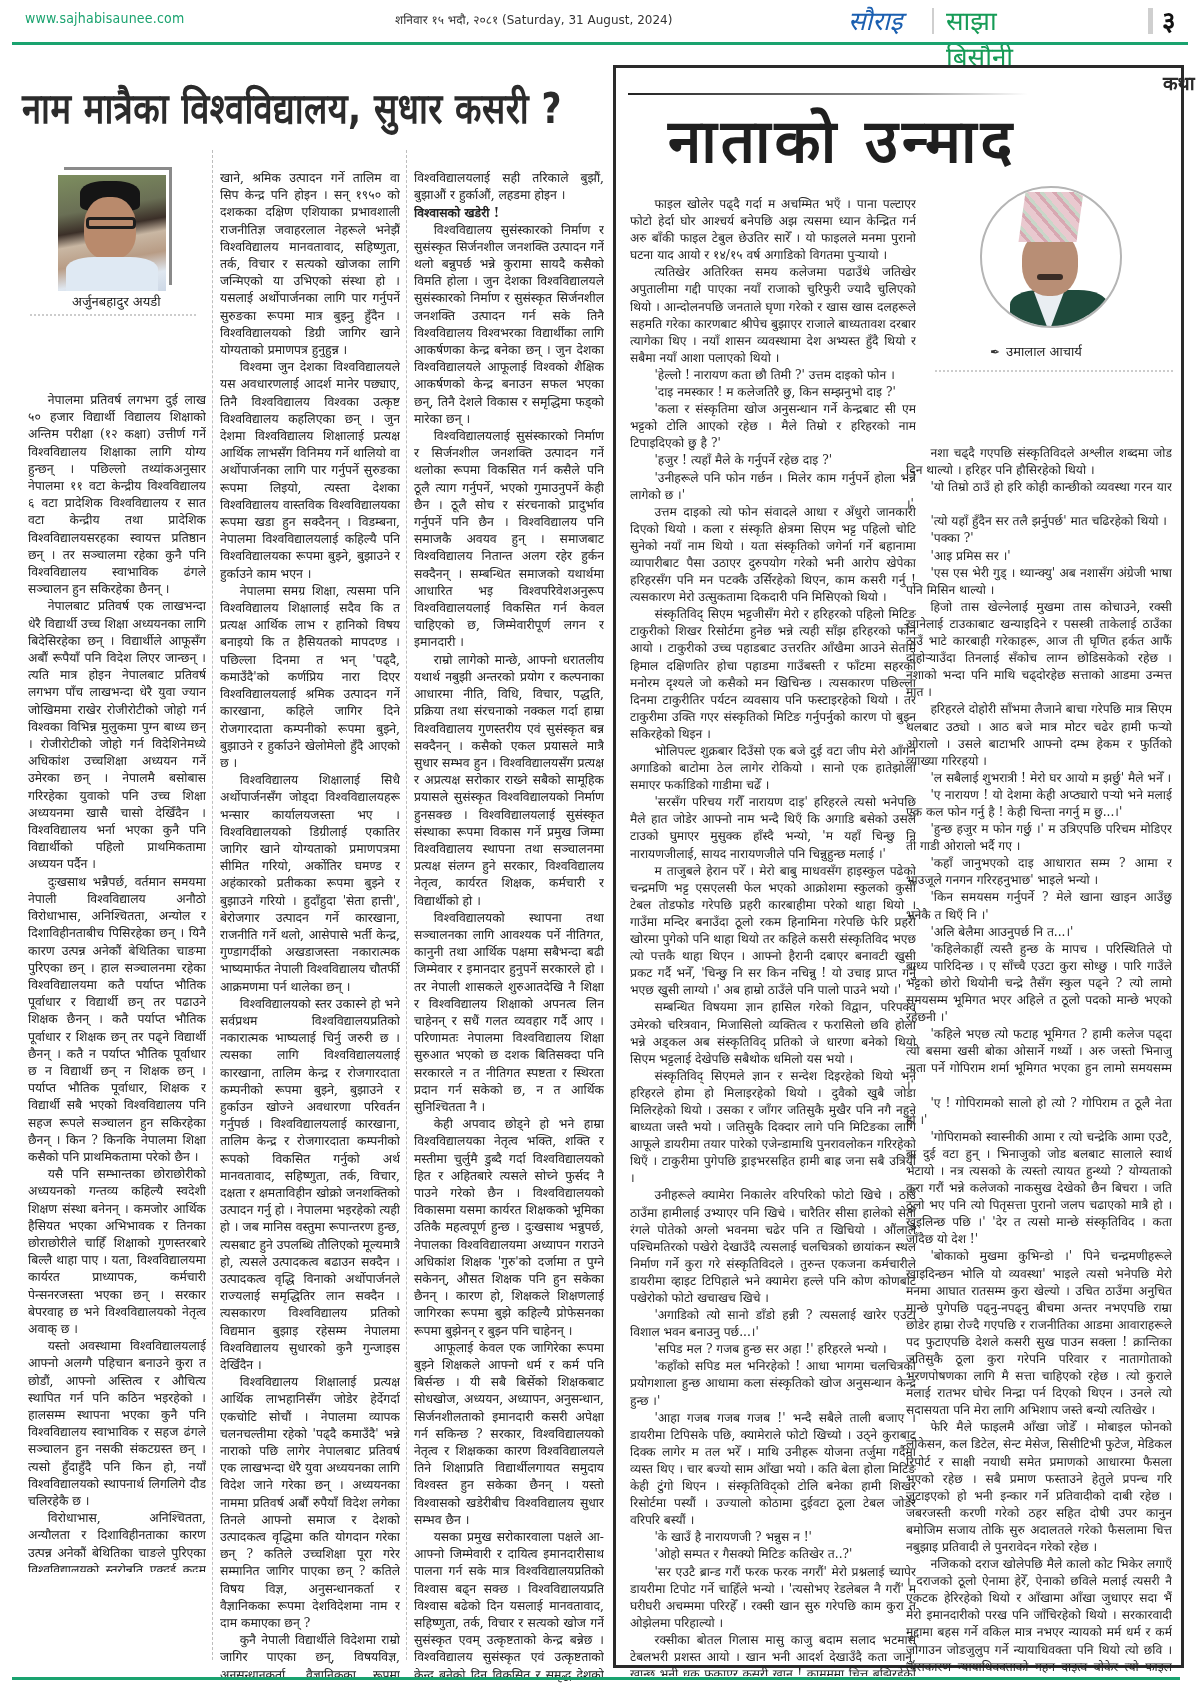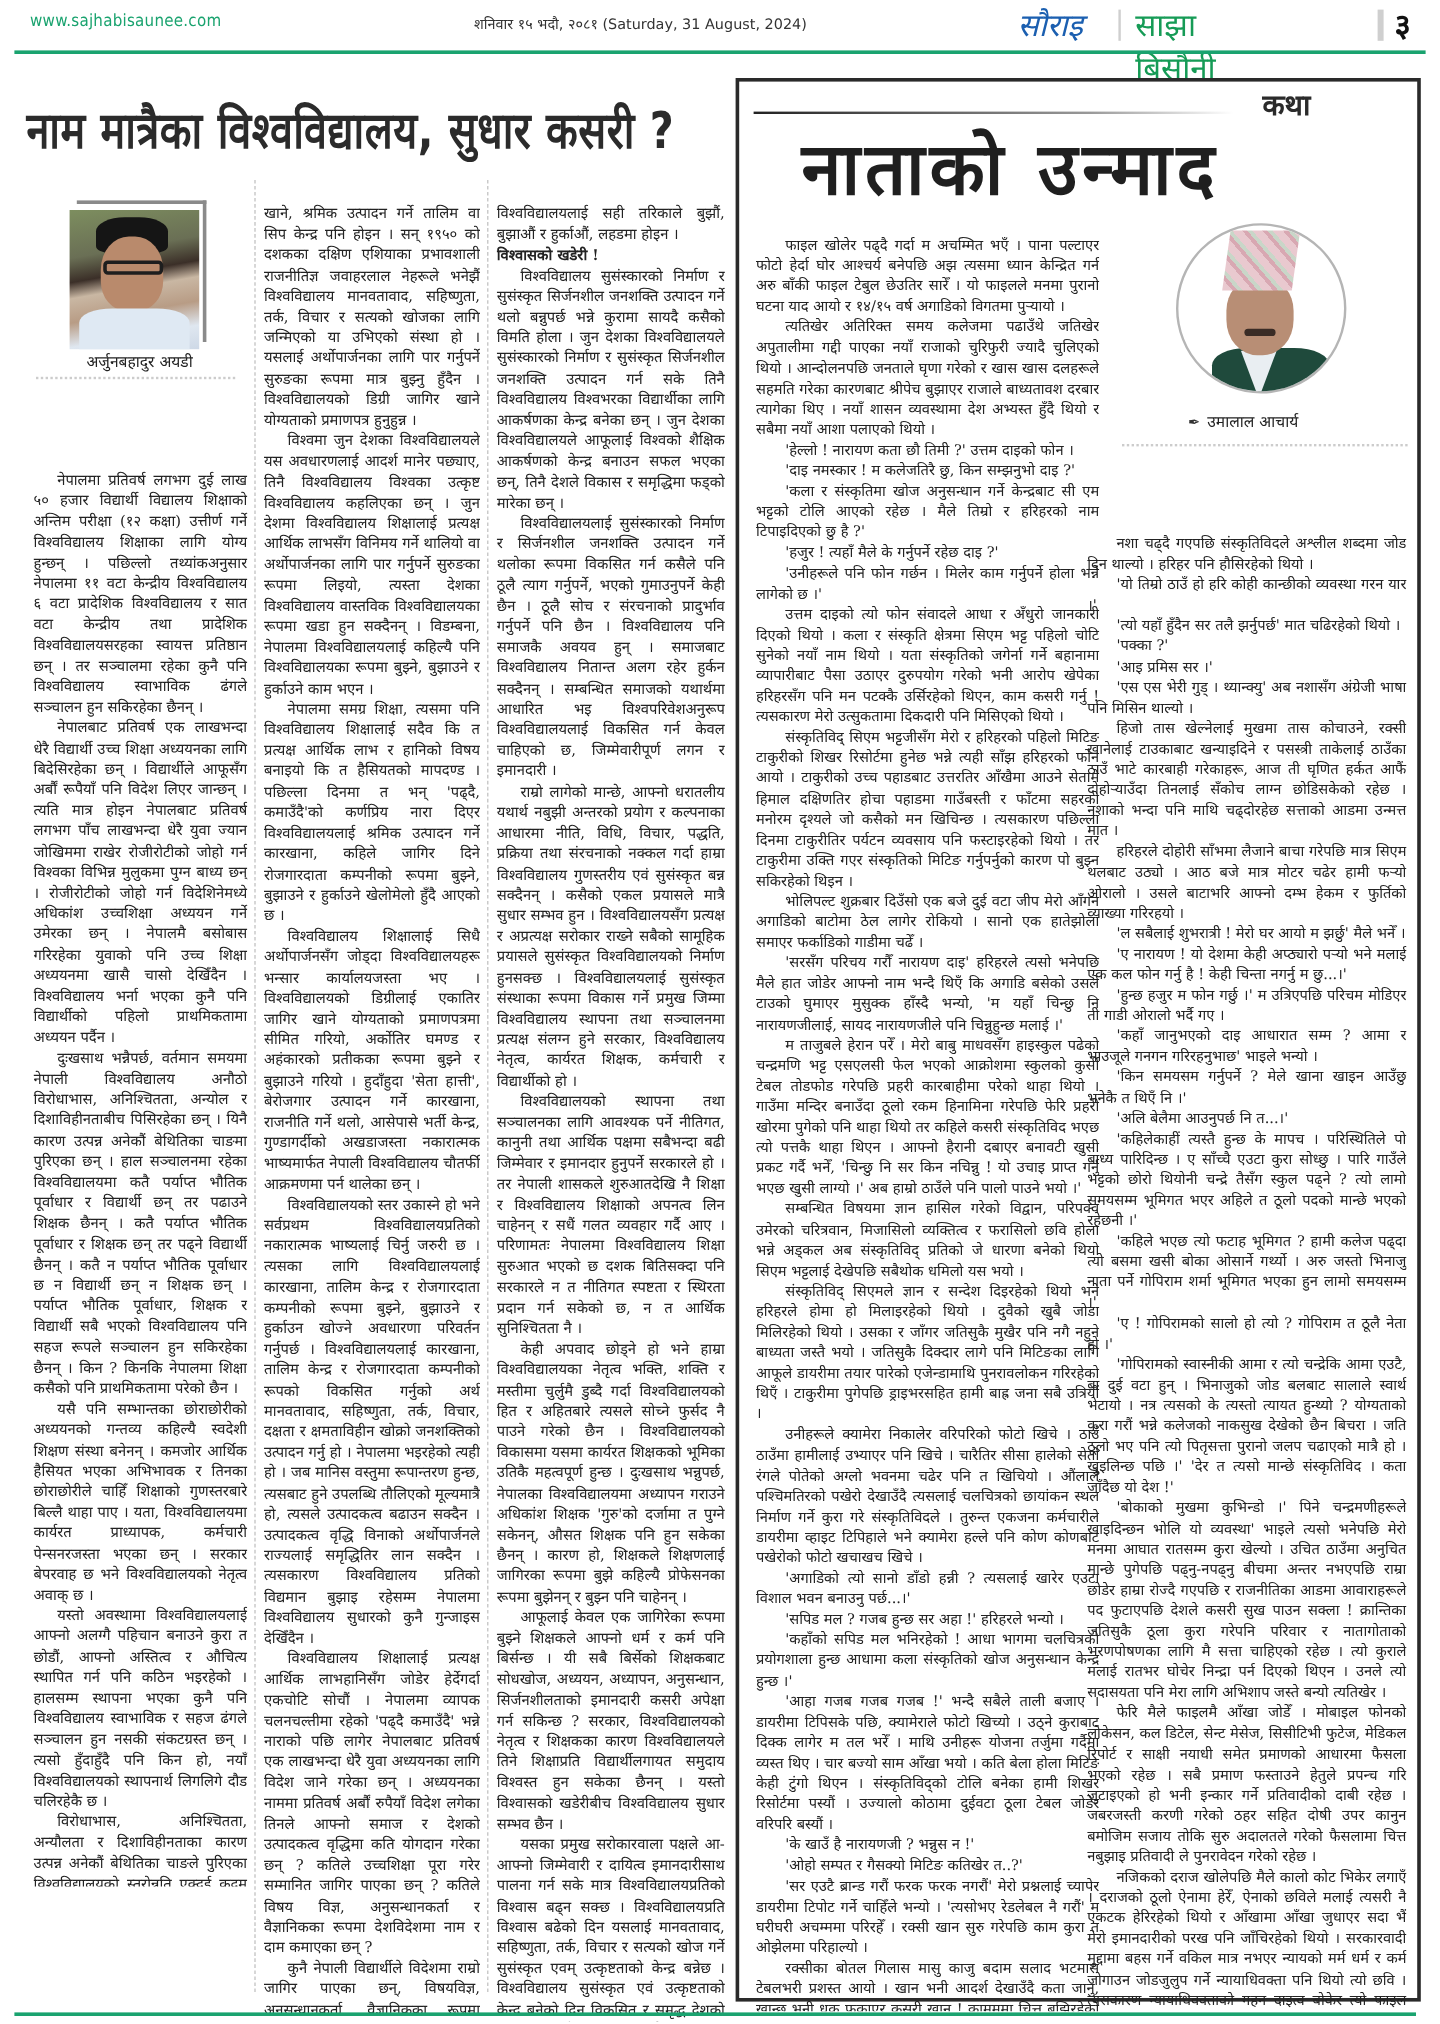--- a/index.html
+++ b/index.html
@@ -29,21 +29,21 @@
 
   .col { position: absolute; font-size: 12.3px; line-height: 17.2px; text-align: justify; color: #222; overflow: hidden; margin-top: 20px; }
   .col p { text-indent: 1.6em; margin: 0; }
   .col p.noind { text-indent: 0; }
   .col .sub { font-weight: bold; text-indent: 0; margin: 0; }
   .col-divider { position: absolute; border-left: 1px dashed #bdbdbd; }
 
   
   .story-box { position: absolute; left: 613px; top: 65px; width: 571px; height: 1603px; border: 3px solid #2a2a2a; }
   .story-rule { position: absolute; left: 628px; top: 93px; width: 400px; height: 2px; background: linear-gradient(90deg, #222, #999 70%, #fff); }
-  .katha { position: absolute; left: 1052px; top: 70px; font-family: "DejaVu Sans", sans-serif; font-size: 24px; font-weight: bold; color: #2b2b2b; }
+  .katha { position: absolute; left: 1163px; top: 70px; font-family: "DejaVu Sans", sans-serif; font-size: 19px; font-weight: bold; color: #2b2b2b; }
   .story-title { position: absolute; left: 668px; top: 98px; font-family: "DejaVu Serif", serif; font-size: 60px; font-weight: bold; color: #1f1f1f; letter-spacing: 4px; }
   .circle-photo { position: absolute; left: 980px; top: 186px; width: 142px; height: 142px; border-radius: 50%; border: 2px solid #b5b5b5; overflow: hidden; background: #ffffff; }
   .circle-photo .cap { position: absolute; left: 40px; top: 4px; width: 58px; height: 50px; background: repeating-linear-gradient(45deg, #e9c9cf 0 6px, #d8a8b2 6px 9px, #c9d6c8 9px 12px); transform: skewX(-8deg); }
   .circle-photo .face2 { position: absolute; left: 40px; top: 44px; width: 56px; height: 64px; background: #b88e75; border-radius: 42% 42% 46% 46%; }
   .circle-photo .mst { position: absolute; left: 55px; top: 86px; width: 26px; height: 6px; background: #3a2c26; border-radius: 6px; }
   .circle-photo .coat { position: absolute; left: 28px; top: 102px; width: 98px; height: 48px; background: #1f4a3c; border-radius: 30% 30% 0 0; }
   .circle-photo .collar { position: absolute; left: 52px; top: 104px; width: 30px; height: 40px; background: #e9eef2; clip-path: polygon(0 0, 100% 0, 50% 100%); }
   .story-author { position: absolute; left: 990px; top: 342px; font-family: "DejaVu Sans", sans-serif; font-size: 13px; color: #222; }
   .pen-icon { display: inline-block; margin-right: 6px; font-size: 12px; color: #333; }
 

